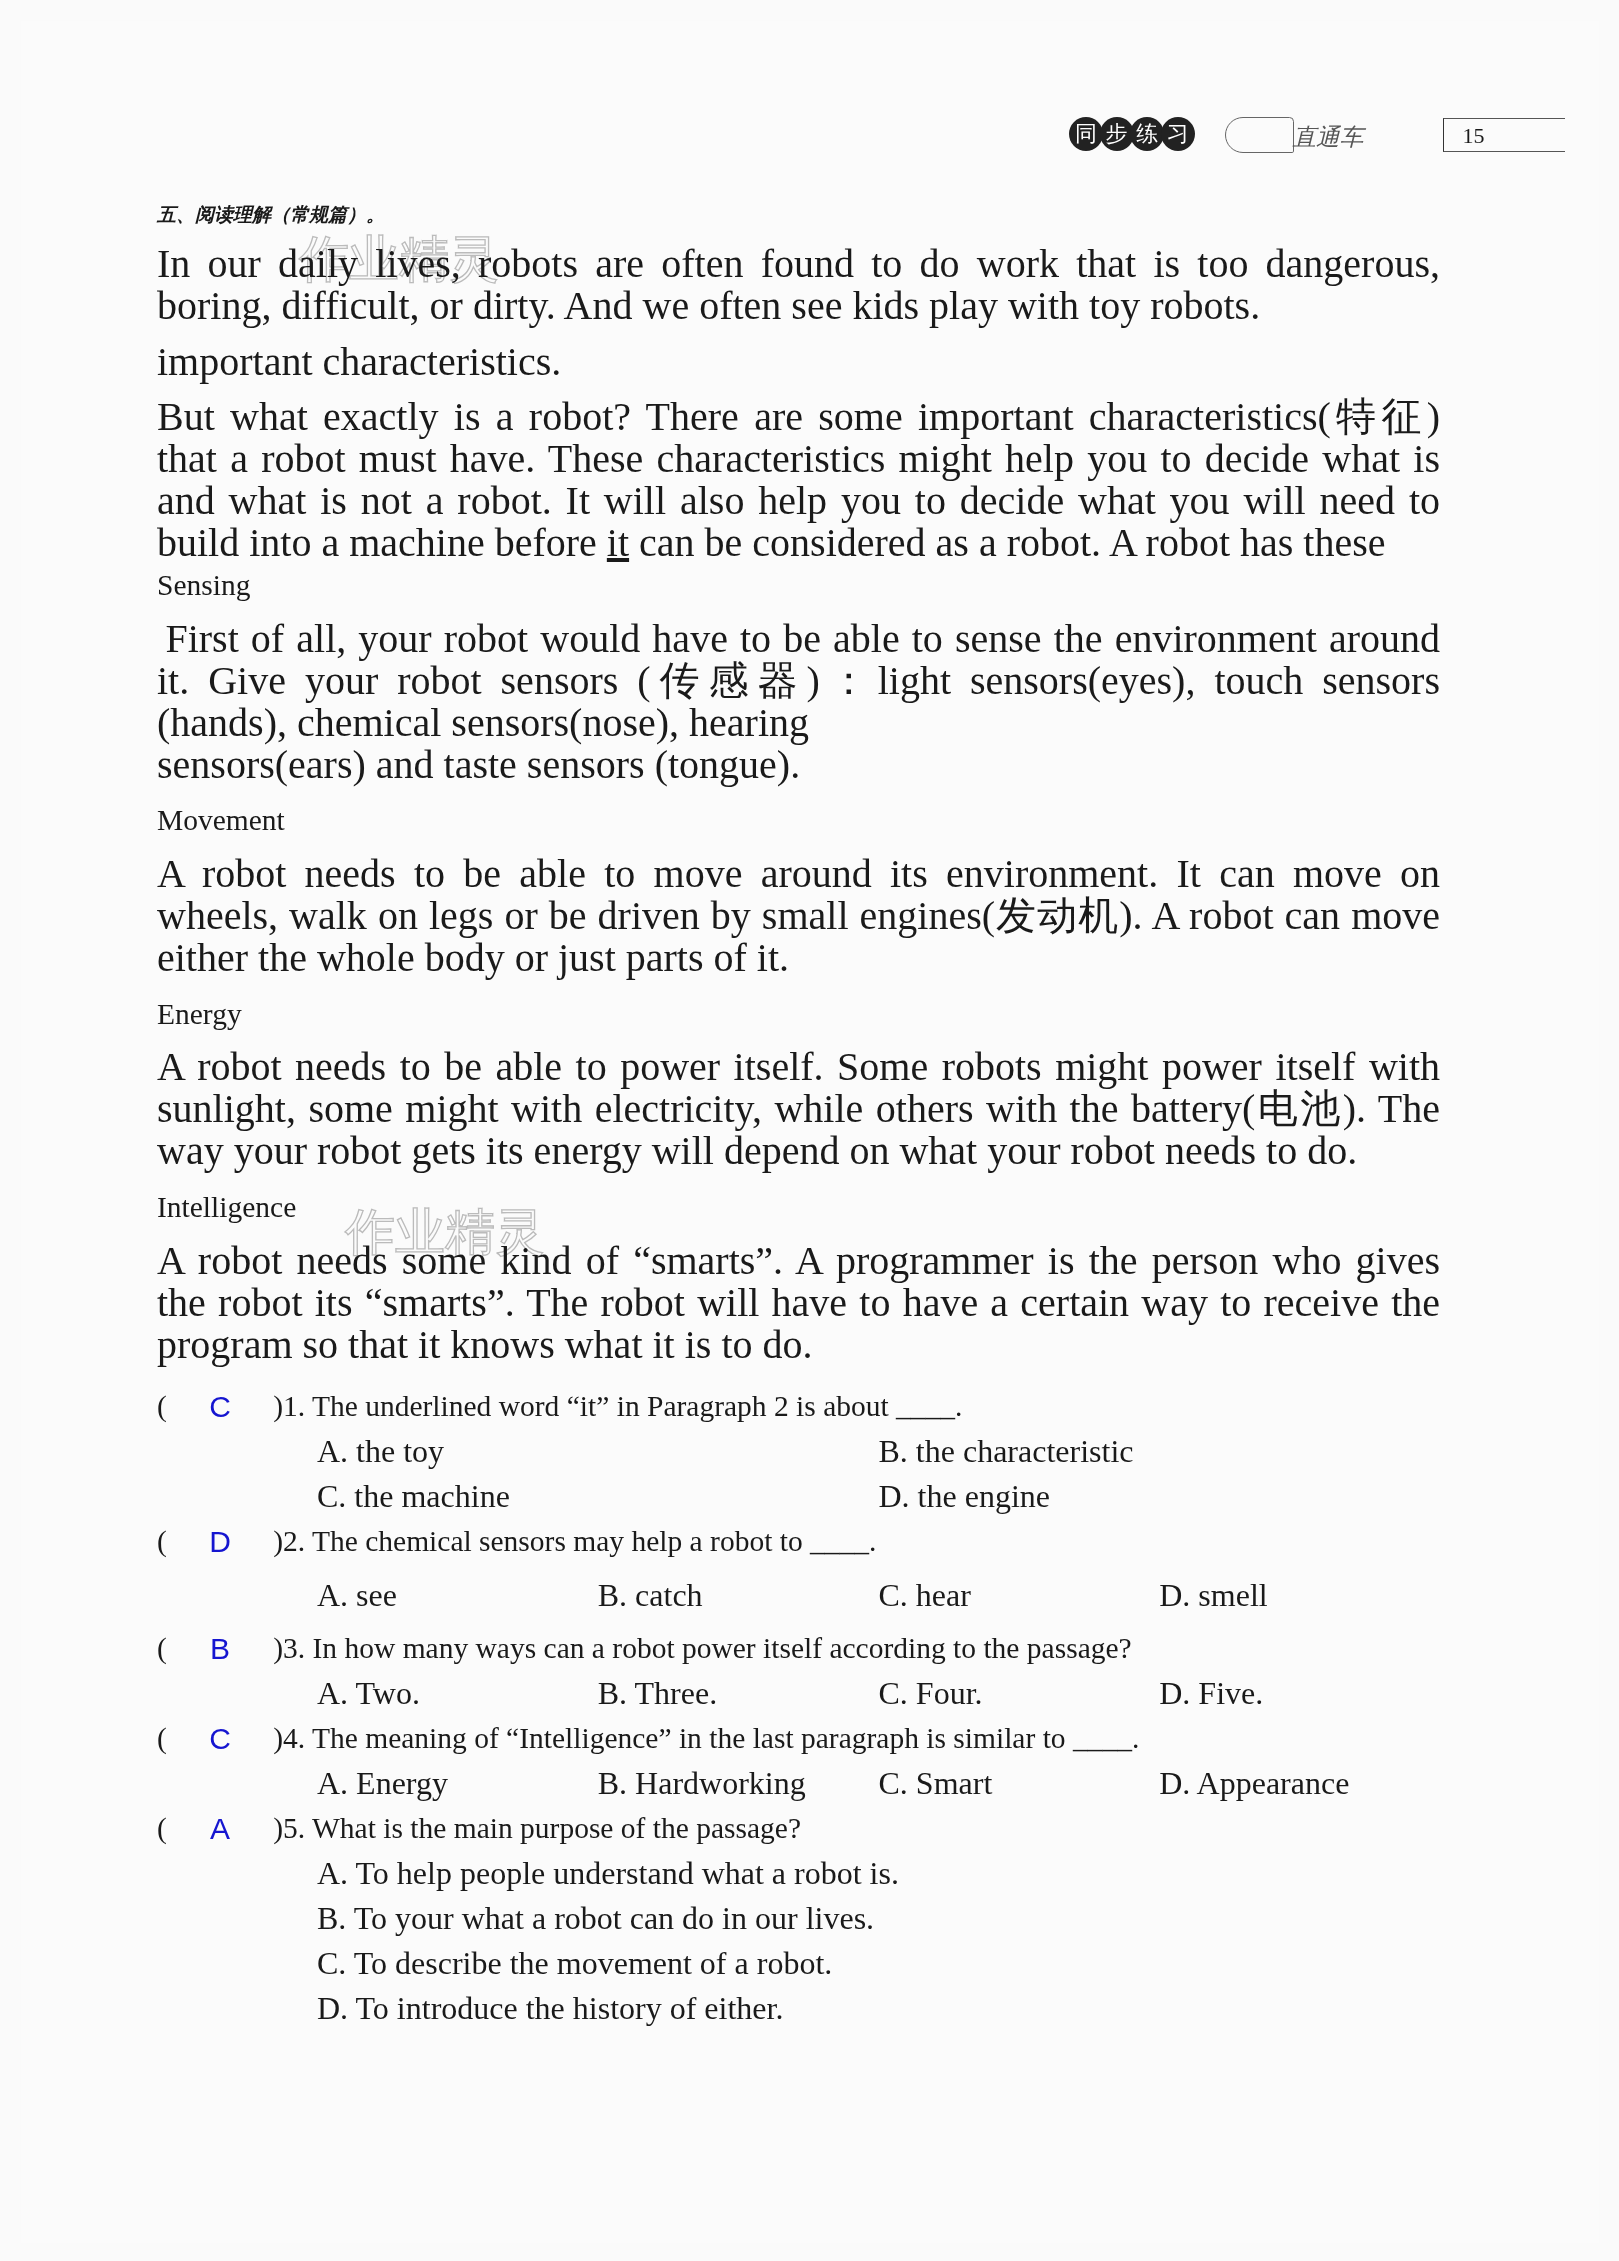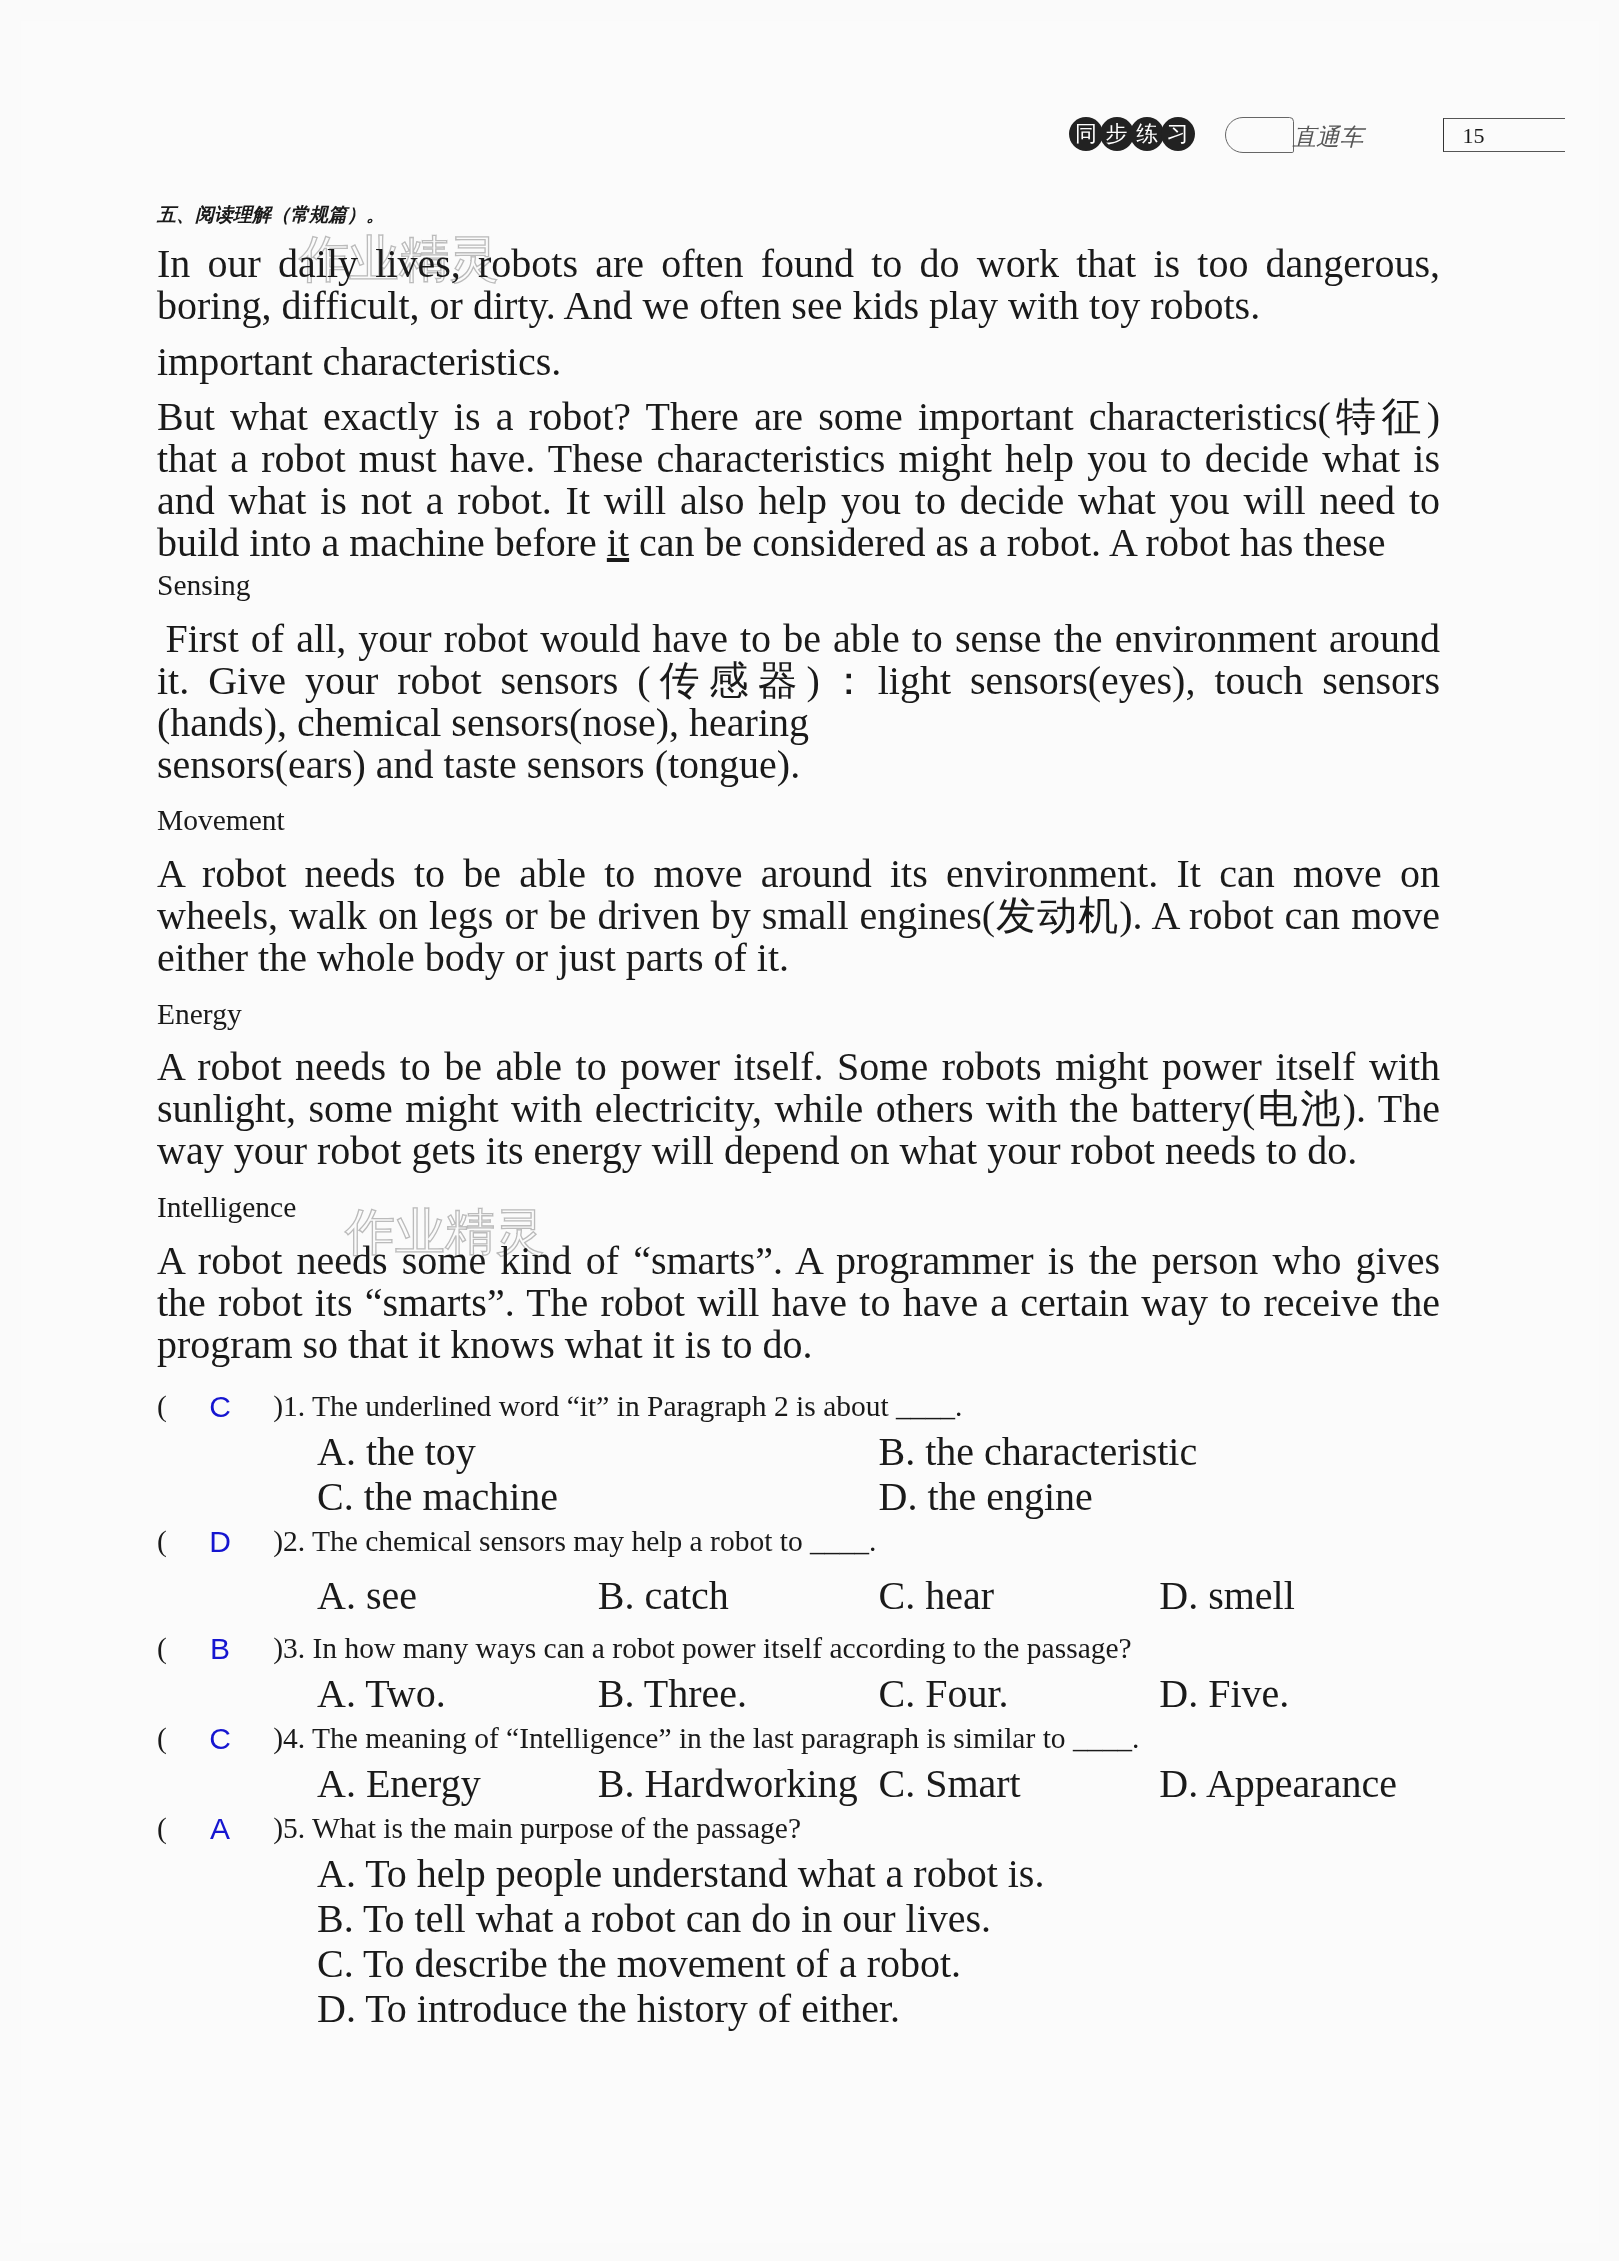--- a/index.html
+++ b/index.html
@@ -17,21 +17,21 @@
              font-size:22px; padding-left:18.5px; box-sizing:border-box; line-height:34px; }
   .content { position:absolute; left:157px; top:202px; width:1283px; }
   .section-title { font-family:"DejaVu Sans", sans-serif; font-weight:bold; font-size:19px; margin:0 0 15px 0;font-style:italic; }
   p { margin:0 0 13.5px 0; font-size:40px; line-height:42px; text-align:justify; }
   .heading { margin:0 0 11.8px 0; font-size:29.5px; line-height:42px; }
   u { text-decoration:underline; }
   .q { margin-top:18.5px; }
   .qrow { font-size:29.5px; line-height:45px; display:flex; align-items:center; }
   .paren { width:126px; display:inline-flex; justify-content:space-between; align-items:center; }
   .ans { color:#1515d0; font-size:30px; font-family:"Liberation Sans", sans-serif; }
-  .opts { display:flex; padding-left:160px; font-size:40px; line-height:45px; }
+  .opts { display:flex; padding-left:160px; font-size:32px; line-height:45px; }
   .opts.two span { width:589px; }
   .opts.four span { width:295px; }
   .opts.one { display:block; }
   .wm { position:absolute; color:transparent; -webkit-text-stroke:1.3px #bbb; font-family:"DejaVu Sans", sans-serif; font-size:50px;text-align:right; }
 </style>
 </head>
 <body>
 
 <div class="page"></div>
 
@@ -130,21 +130,21 @@
 
   <div>
     <div class="qrow">
         <span class="paren">(<span class="ans">A</span>)</span>
         <span>5. What is the main purpose of the passage?</span>
       </div>
     <div class="opts one">
         <div>A. To help people understand what a robot is.</div>
       </div>
     <div class="opts one">
-        <div>B. To tell what a robot can do in our lives.</div>
+        <div>B. To your what a robot can do in our lives.</div>
       </div>
     <div class="opts one">
         <div>C. To describe the movement of a robot.</div>
       </div>
     <div class="opts one">
         <div>D. To introduce the history of either.</div>
       </div>
   </div>
 </div>
 

